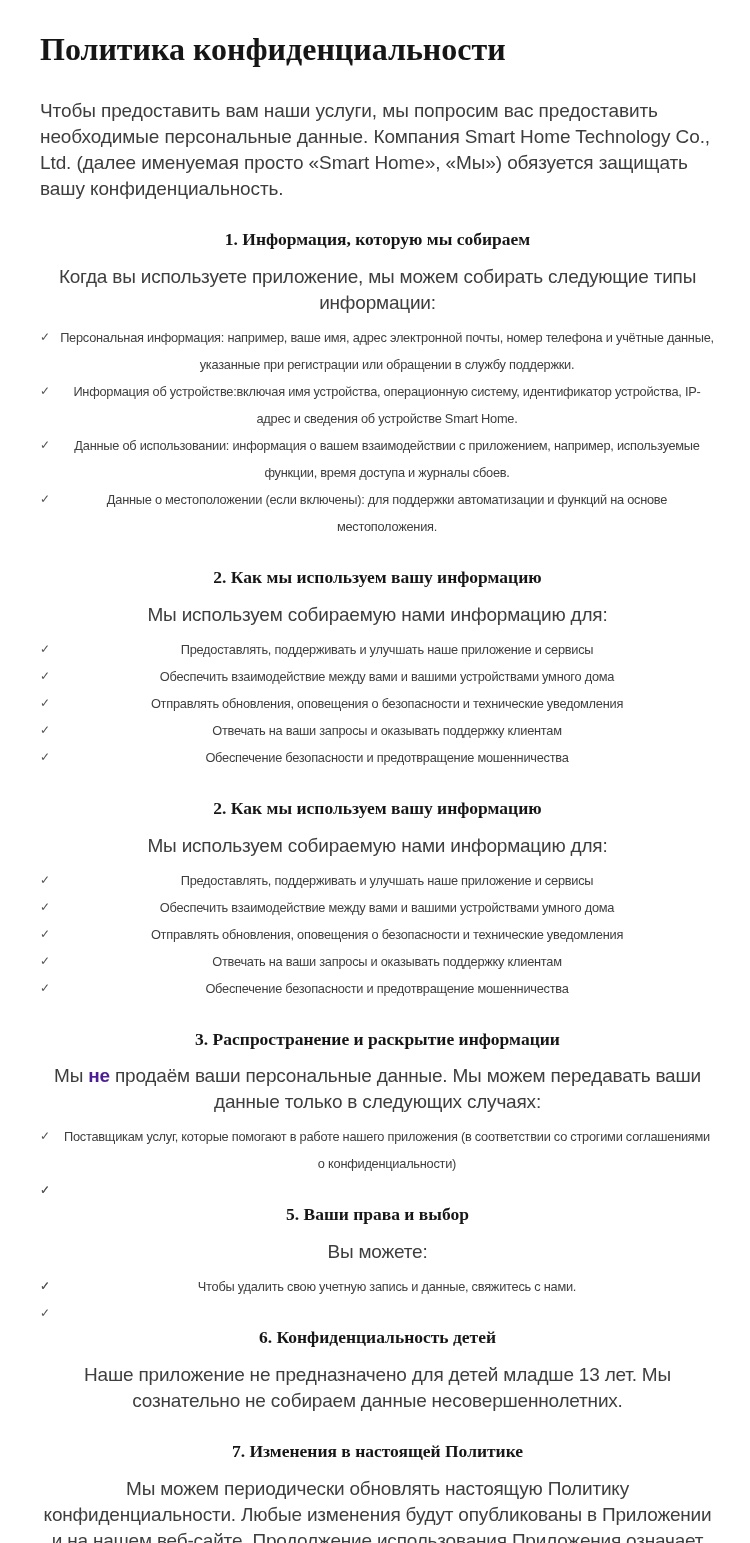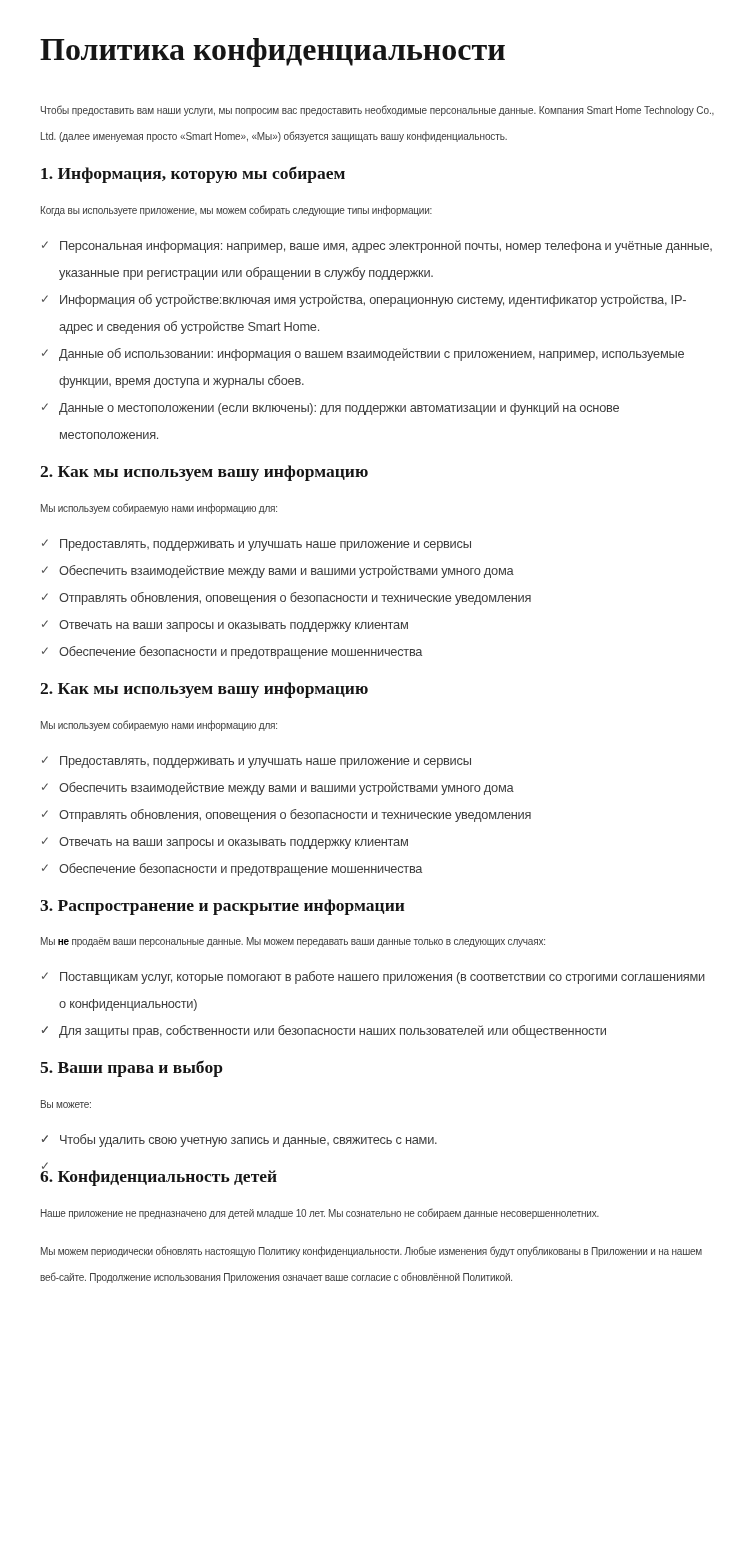--- a/index.html
+++ b/index.html
@@ -12,37 +12,37 @@
   }
   h1 {
     font-family: "Liberation Serif", serif;
     font-weight: 700;
     font-size: 32px;
     line-height: 1.2;
     color: #161616;
     margin: 0 0 30px 0;
   }
   .intro {
-    font-size: 10px;
+    font-size: 19px;
     line-height: 26px;
     color: #3d3d3d;
     margin: 0;
     letter-spacing: -0.1px;
   }
-  section { margin-top: 12px; }
+  section { margin-top: 26px; text-align: center; }
   h2 {
     font-family: "Liberation Serif", serif;
     font-weight: 700;
     font-size: 17.5px;
     line-height: 1.3;
     color: #161616;
     margin: 0 0 13px 0;
   }
   p.body {
-    font-size: 10px;
+    font-size: 19px;
     line-height: 26px;
     color: #3e3e3e;
     margin: 0 0 8px 0;
     letter-spacing: -0.2px;
   }
   ul.checklist {
     list-style: none;
     margin: 6px 0 0 0;
     padding: 0;
   }
@@ -55,21 +55,21 @@
     letter-spacing: -0.25px;
   }
   .check {
     position: absolute;
     left: 0;
     top: 0;
     color: #555555;
     font-size: 12px;
   }
   .lead { font-weight: 400; color: #404040; }
-  .inline-bold { font-weight: 700; color: #000000; }
+  .inline-bold { font-weight: 700; color: #4c1d95; }
 </style>
 </head>
 <body>
 
 <h1>Политика конфиденциальности</h1>
 
 <p class="intro">Чтобы предоставить вам наши услуги, мы попросим вас предоставить необходимые персональные данные. Компания Smart Home Technology Co., Ltd. (далее именуемая просто «Smart Home», «Мы») обязуется защищать вашу конфиденциальность.</p>
 
 <section>
   <h2>1. Информация, которую мы собираем</h2>
@@ -105,34 +105,35 @@
     <li><span class="check">✓</span><span>Обеспечение безопасности и предотвращение мошенничества</span></li>
   </ul>
 </section>
 
 <section>
   <h2>3. Распространение и раскрытие информации</h2>
   <p class="body"><span>Мы </span><span class="inline-bold">не</span><span> продаём ваши персональные данные. Мы можем передавать ваши данные только в следующих случаях:</span></p>
   <ul class="checklist">
     <li><span class="check">✓</span><span>Поставщикам услуг, которые помогают в работе нашего приложения (в соответствии со строгими соглашениями о конфиденциальности)</span></li>
     <li><span class="check">✓</span></li>
-    <li><span class="check">✓</span><span>Для защиты прав, собственности или безопасности наших пользователей или общественности</span></li>
+    <li><span class="check">✓</span></li>
   </ul>
 </section>
 
 <section>
   <h2>5. Ваши права и выбор</h2>
   <p class="body">Вы можете:</p>
   <ul class="checklist">
     <li><span class="check">✓</span></li>
     <li><span class="check">✓</span><span>Чтобы удалить свою учетную запись и данные, свяжитесь с нами.</span></li>
     <li><span class="check">✓</span></li>
   </ul>
 </section>
 
 <section>
   <h2>6. Конфиденциальность детей</h2>
-  <p class="body">Наше приложение не предназначено для детей младше 10 лет. Мы сознательно не собираем данные несовершеннолетних.</p>
+  <p class="body">Наше приложение не предназначено для детей младше 13 лет. Мы сознательно не собираем данные несовершеннолетних.</p>
 </section>
 
 <section>
+  <h2>7. Изменения в настоящей Политике</h2>
   <p class="body">Мы можем периодически обновлять настоящую Политику конфиденциальности. Любые изменения будут опубликованы в Приложении и на нашем веб-сайте. Продолжение использования Приложения означает ваше согласие с обновлённой Политикой.</p>
 </section>
 
 </body></html>

